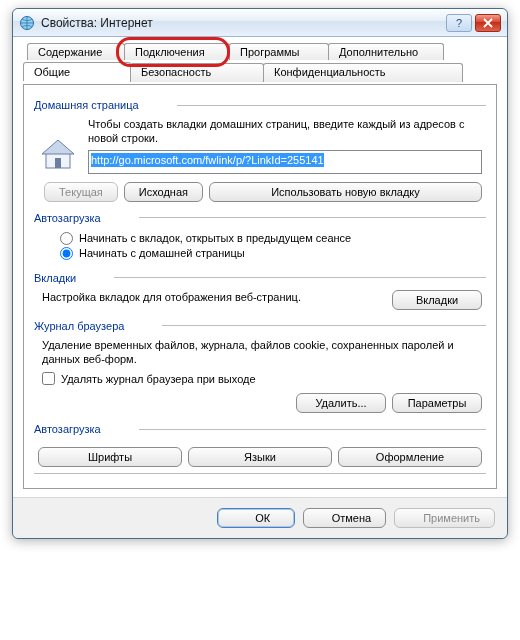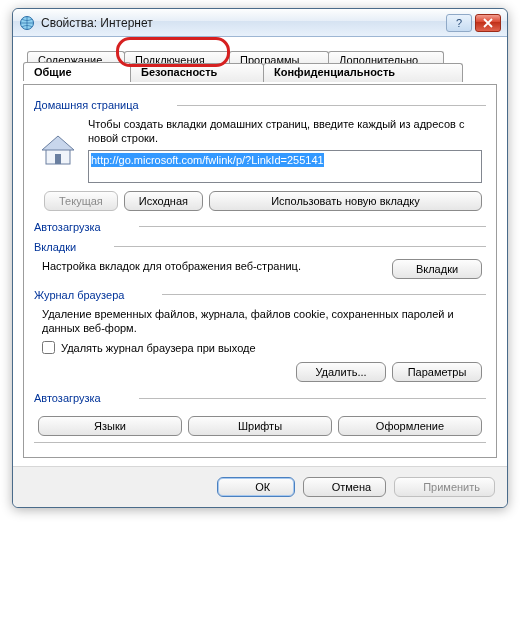--- a/index.html
+++ b/index.html
@@ -57,22 +57,22 @@
   
   .tabstrip {
     position: relative;
     height: 42px;
   }
   .tabrow {
     display: flex;
     position: absolute;
     left: 0;
   }
-  .tabrow.back { top: 8px; z-index: 1; }
-  .tabrow.front { top: 20px; z-index: 3; font-weight: bold; }
+  .tabrow.back { top: 0; z-index: 1; }
+  .tabrow.front { top: 20px; z-index: 3; }
   .tab {
     border: 1px solid #9c9c9c;
     border-bottom: none;
     background: linear-gradient(#fdfdfd,#ececec);
     padding: 2px 10px;
     font-size: 11px;
     border-radius: 3px 3px 0 0;
     margin-right: -1px;
     position: relative;
     cursor: default;
@@ -112,21 +112,21 @@
     color: #003399;
     font-size: 11px;
     padding-right: 6px;
     white-space: nowrap;
   }
   .hr { flex:1; height:1px; background:#bcbcbc; }
   .full-hr { height:1px; background:#bcbcbc; margin: 4px 0 8px 0;}
   .group-body {
     padding: 2px 4px 2px 4px;
   }
-  .home-row { display:flex; gap:10px; align-items:center; }
+  .home-row { display:flex; gap:10px; align-items:flex-end; }
   .home-icon {
     width: 40px; height: 40px;
     flex: 0 0 40px;
   }
   .desc { color:#000; margin-bottom:4px; line-height:1.3; }
   .url-sel {
     background:#3399ff; color:#fff;
     display:inline-block;
     line-height:14px;
   }
@@ -215,37 +215,47 @@
           <div class="home-row">
             <span class="home-icon">
               <svg viewBox="0 0 40 40">
                 <rect x="8" y="18" width="24" height="16" fill="#f0f4fa" stroke="#6a7fa0"></rect>
                 <polygon points="20,6 4,20 36,20" fill="#c8d6ec" stroke="#6a7fa0"></polygon>
                 <rect x="17" y="24" width="6" height="10" fill="#6a7fa0"></rect>
               </svg>
             </span>
             <div style="flex:1">
               <div class="desc">Чтобы создать вкладки домашних страниц, введите каждый из адресов с новой строки.</div>
-              <div style="border:1px solid #828790;padding:2px;height:33px;overflow:hidden">
+              <div style="border:1px solid #828790;padding:2px;height:24px;overflow:hidden">
                 <span class="url-sel">http://go.microsoft.com/fwlink/p/?LinkId=255141</span>
               </div>
             </div>
           </div>
           <div class="btnrow" style="padding-left:6px;margin-top:8px">
             <button class="btn disabled" disabled="">Текущая</button>
             <button class="btn">Исходная</button>
             <button class="btn" style="flex:1">Использовать новую вкладку</button>
           </div>
         </div>
       </div>
 
       <div class="group">
         <div class="group-hdr">
           <span class="group-title">Автозагрузка</span>
           <div class="hr"></div>
+        </div>
+        <div class="group-body">
+          <label class="radiorow">
+            <input type="radio" name="startup" style="">
+            <span>Начинать с вкладок, открытых в предыдущем сеансе</span>
+          </label>
+          <label class="radiorow">
+            <input type="radio" name="startup" checked="" style="">
+            <span>Начинать с домашней страницы</span>
+          </label>
         </div>
       </div>
 
       <div class="group">
         <div class="group-hdr">
           <span class="group-title">Вкладки</span>
           <div class="hr"></div>
         </div>
         <div class="group-body tabs-split">
           <div class="tabs-text desc" style="padding-left:4px">Настройка вкладок для отображения веб-страниц.</div>
@@ -271,22 +281,22 @@
         </div>
       </div>
 
       <div class="group" style="margin-bottom:2px">
         <div class="group-hdr">
           <span class="group-title">Автозагрузка</span>
           <div class="hr"></div>
         </div>
         <div class="group-body">
           <div class="btnrow" style="gap:6px">
+            <button class="btn" style="flex:1;min-width:0">Шрифты</button>
             <button class="btn" style="flex:1;min-width:0">Языки</button>
-            <button class="btn" style="flex:1;min-width:0">Шрифты</button>
             <button class="btn" style="flex:1;min-width:0">Оформление</button>
           </div>
         </div>
       </div>
       <div class="full-hr"></div>
     </div>
   </div>
 
   <div class="footer">
     <button class="btn default wide">ОК</button>

